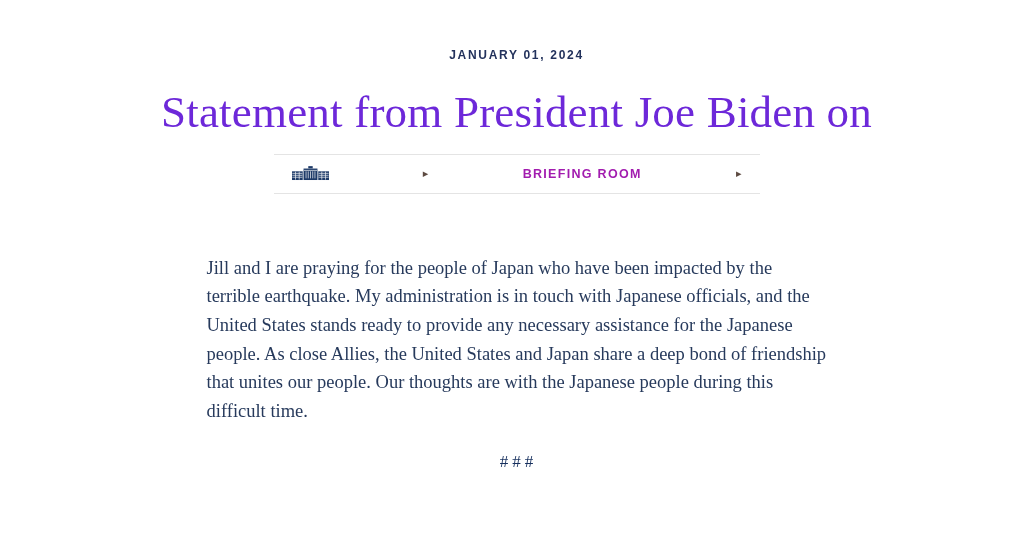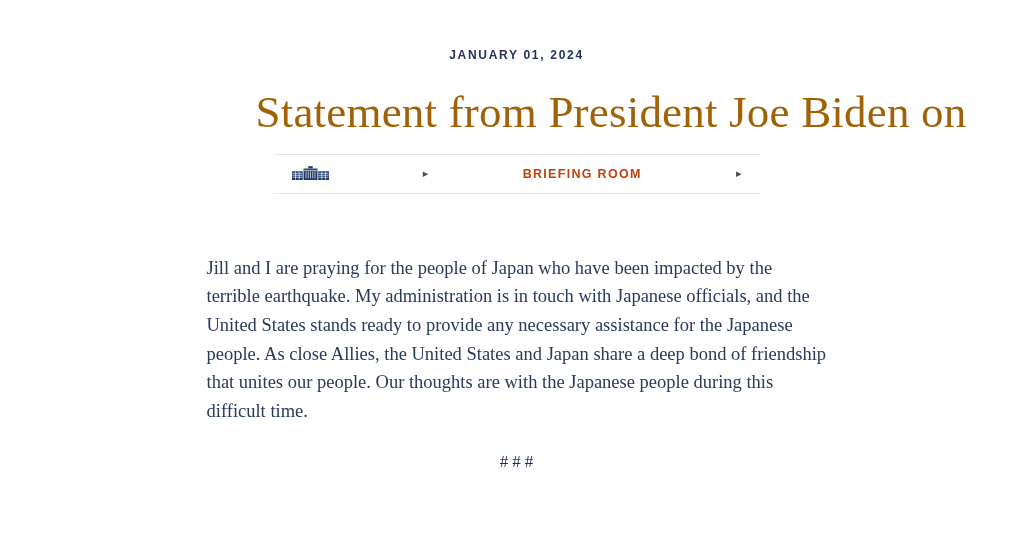--- a/index.html
+++ b/index.html
@@ -22,26 +22,26 @@
     text-align: center;
     color: #23325c;
     font-size: 12px;
     font-weight: 700;
     letter-spacing: 1.7px;
     text-transform: uppercase;
   }
   .page-title {
     margin: 22px auto 0;
     max-width: 900px;
-    text-align: right;
+    text-align: center;
     font-family: "Liberation Serif", serif;
     font-weight: 500;
     font-size: 45px;
     line-height: 1.28;
-    color: #a16207;
+    color: #6d28d9;
     letter-spacing: 0.2px;
   }
   .title-line { display: block; }
   .breadcrumb {
     width: 486px;
     margin: 12px auto 0;
     box-sizing: border-box;
     border-top: 1px solid #e4e4e4;
     border-bottom: 1px solid #e4e4e4;
     padding: 11px 18px;
@@ -55,21 +55,21 @@
     cursor: pointer;
     text-decoration: none;
   }
   .crumb-sep {
     color: #5d4a41;
     font-size: 11px;
     line-height: 1;
     user-select: none;
   }
   .crumb-link {
-    color: #c2410c;
+    color: #a21caf;
     font-size: 12.5px;
     font-weight: 700;
     letter-spacing: 1.3px;
     text-decoration: none;
     text-transform: uppercase;
     cursor: pointer;
     white-space: nowrap;
   }
   .article-body {
     width: 620px;

